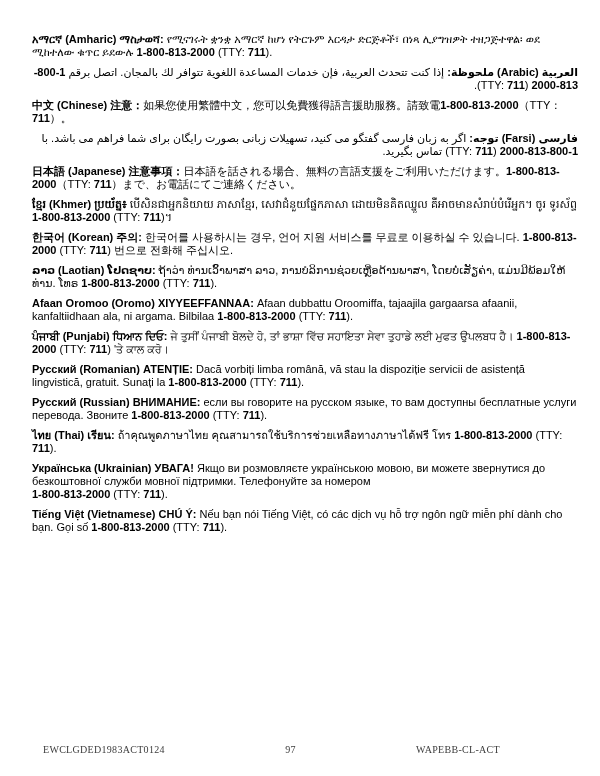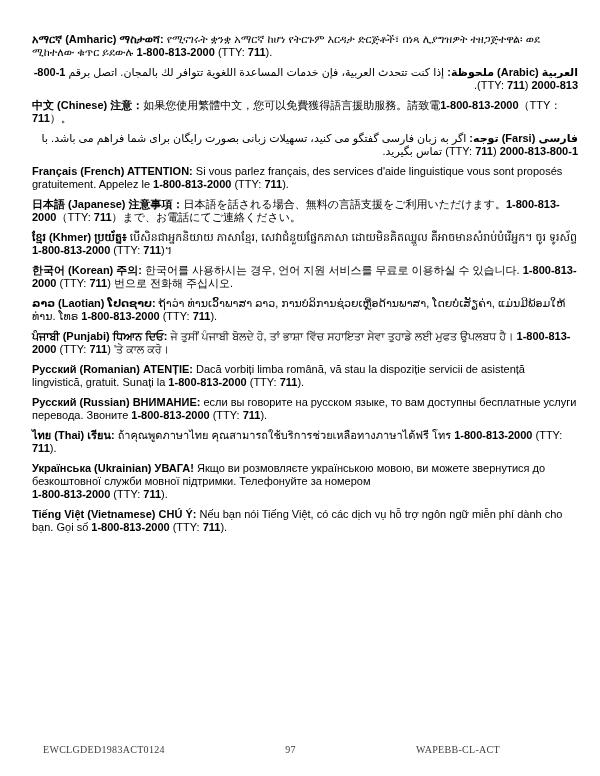--- a/index.html
+++ b/index.html
@@ -46,25 +46,25 @@
 </style>
 </head>
 <body>
 
 <div class="content">
   <div id="notices">
       <p class="notice" dir="ltr"><span class="seg bold">አማርኛ (Amharic) ማስታወሻ: </span><span class="seg">የሚናገሩት ቋንቋ አማርኛ ከሆነ የትርጉም እርዳታ ድርጅቶች፣ በነጻ ሊያግዝዎት ተዘጋጅተዋል፡ ወደ ሚከተለው ቁጥር ይደውሉ </span><span class="seg bold">1-800-813-2000</span><span class="seg"> (TTY: </span><span class="seg bold">711</span><span class="seg">).</span></p>
       <p class="notice" dir="rtl"><span class="seg bold">العربية (Arabic) ملحوظة: </span><span class="seg">إذا كنت تتحدث العربية، فإن خدمات المساعدة اللغوية تتوافر لك بالمجان. اتصل برقم </span><span class="seg bold">1-800-813-2000</span><span class="seg"> (TTY: </span><span class="seg bold">711</span><span class="seg">).</span></p>
       <p class="notice" dir="ltr"><span class="seg bold">中文 (Chinese) 注意：</span><span class="seg">如果您使用繁體中文，您可以免費獲得語言援助服務。請致電</span><span class="seg bold">1-800-813-2000</span><span class="seg">（TTY：</span><span class="seg bold">711</span><span class="seg">）。</span></p>
       <p class="notice" dir="rtl"><span class="seg bold">فارسی (Farsi) توجه: </span><span class="seg">اگر به زبان فارسی گفتگو می کنید، تسهیلات زبانی بصورت رایگان برای شما فراهم می باشد. با </span><span class="seg bold">1-800-813-2000</span><span class="seg"> (TTY: </span><span class="seg bold">711</span><span class="seg">) تماس بگیرید.</span></p>
-      <p class="notice" dir="ltr"><span class="seg bold">Français (French) ATTENTION: </span><span class="seg">Si vous parlez français, des services d'aide linguistique vous sont proposés gratuitement. Appelez le </span><span class="seg bold">1-800-813-2000</span><span class="seg"> (TTY: </span><span class="seg bold">711</span><span class="seg">).</span></p>
       <p class="notice" dir="ltr"><span class="seg bold">日本語 (Japanese) 注意事項：</span><span class="seg">日本語を話される場合、無料の言語支援をご利用いただけます。</span><span class="seg bold">1-800-813-2000</span><span class="seg">（TTY: </span><span class="seg bold">711</span><span class="seg">）まで、お電話にてご連絡ください。</span></p>
       <p class="notice" dir="ltr"><span class="seg bold">ខ្មែរ (Khmer) ប្រយ័ត្ន៖ </span><span class="seg">បើសិនជាអ្នកនិយាយ ភាសាខ្មែរ, សេវាជំនួយផ្នែកភាសា ដោយមិនគិតឈ្នួល គឺអាចមានសំរាប់បំរើអ្នក។ ចូរ ទូរស័ព្ទ </span><span class="seg bold">1-800-813-2000</span><span class="seg"> (TTY: </span><span class="seg bold">711</span><span class="seg">)។</span></p>
       <p class="notice" dir="ltr"><span class="seg bold">한국어 (Korean) 주의: </span><span class="seg">한국어를 사용하시는 경우, 언어 지원 서비스를 무료로 이용하실 수 있습니다. </span><span class="seg bold">1-800-813-2000</span><span class="seg"> (TTY: </span><span class="seg bold">711</span><span class="seg">) 번으로 전화해 주십시오.</span></p>
       <p class="notice" dir="ltr"><span class="seg bold">ລາວ (Laotian) ໂປດຊາບ: </span><span class="seg">ຖ້າວ່າ ທ່ານເວົ້າພາສາ ລາວ, ການບໍລິການຊ່ວຍເຫຼືອດ້ານພາສາ, ໂດຍບໍ່ເສັຽຄ່າ, ແມ່ນມີພ້ອມໃຫ້ທ່ານ. ໂທຣ </span><span class="seg bold">1-800-813-2000</span><span class="seg"> (TTY: </span><span class="seg bold">711</span><span class="seg">).</span></p>
+      <p class="notice" dir="ltr"><span class="seg bold">Afaan Oromoo (Oromo) XIYYEEFFANNAA: </span><span class="seg">Afaan dubbattu Oroomiffa, tajaajila gargaarsa afaanii, kanfaltiidhaan ala, ni argama. Bilbilaa </span><span class="seg bold">1-800-813-2000</span><span class="seg"> (TTY: </span><span class="seg bold">711</span><span class="seg">).</span></p>
       <p class="notice" dir="ltr"><span class="seg bold">ਪੰਜਾਬੀ (Punjabi) ਧਿਆਨ ਦਿਓ: </span><span class="seg">ਜੇ ਤੁਸੀਂ ਪੰਜਾਬੀ ਬੋਲਦੇ ਹੋ, ਤਾਂ ਭਾਸ਼ਾ ਵਿੱਚ ਸਹਾਇਤਾ ਸੇਵਾ ਤੁਹਾਡੇ ਲਈ ਮੁਫਤ ਉਪਲਬਧ ਹੈ। </span><span class="seg bold">1-800-813-2000</span><span class="seg"> (TTY: </span><span class="seg bold">711</span><span class="seg">) 'ਤੇ ਕਾਲ ਕਰੋ।</span></p>
       <p class="notice" dir="ltr"><span class="seg bold">Русский (Romanian) ATENȚIE: </span><span class="seg">Dacă vorbiți limba română, vă stau la dispoziție servicii de asistență lingvistică, gratuit. Sunați la </span><span class="seg bold">1-800-813-2000</span><span class="seg"> (TTY: </span><span class="seg bold">711</span><span class="seg">).</span></p>
       <p class="notice" dir="ltr"><span class="seg bold">Русский (Russian) ВНИМАНИЕ: </span><span class="seg">если вы говорите на русском языке, то вам доступны бесплатные услуги перевода. Звоните </span><span class="seg bold">1-800-813-2000</span><span class="seg"> (TTY: </span><span class="seg bold">711</span><span class="seg">).</span></p>
       <p class="notice" dir="ltr"><span class="seg bold">ไทย (Thai) เรียน: </span><span class="seg">ถ้าคุณพูดภาษาไทย คุณสามารถใช้บริการช่วยเหลือทางภาษาได้ฟรี โทร </span><span class="seg bold">1-800-813-2000</span><span class="seg"> (TTY: </span><span class="seg bold">711</span><span class="seg">).</span></p>
       <p class="notice" dir="ltr"><span class="seg bold">Українська (Ukrainian) УВАГА! </span><span class="seg">Якщо ви розмовляєте українською мовою, ви можете звернутися до безкоштовної служби мовної підтримки. Телефонуйте за номером
 </span><span class="seg bold">1-800-813-2000</span><span class="seg"> (TTY: </span><span class="seg bold">711</span><span class="seg">).</span></p>
       <p class="notice" dir="ltr"><span class="seg bold">Tiếng Việt (Vietnamese) CHÚ Ý: </span><span class="seg">Nếu bạn nói Tiếng Việt, có các dịch vụ hỗ trợ ngôn ngữ miễn phí dành cho bạn. Gọi số </span><span class="seg bold">1-800-813-2000</span><span class="seg"> (TTY: </span><span class="seg bold">711</span><span class="seg">).</span></p>
     </div>
 </div>
 

